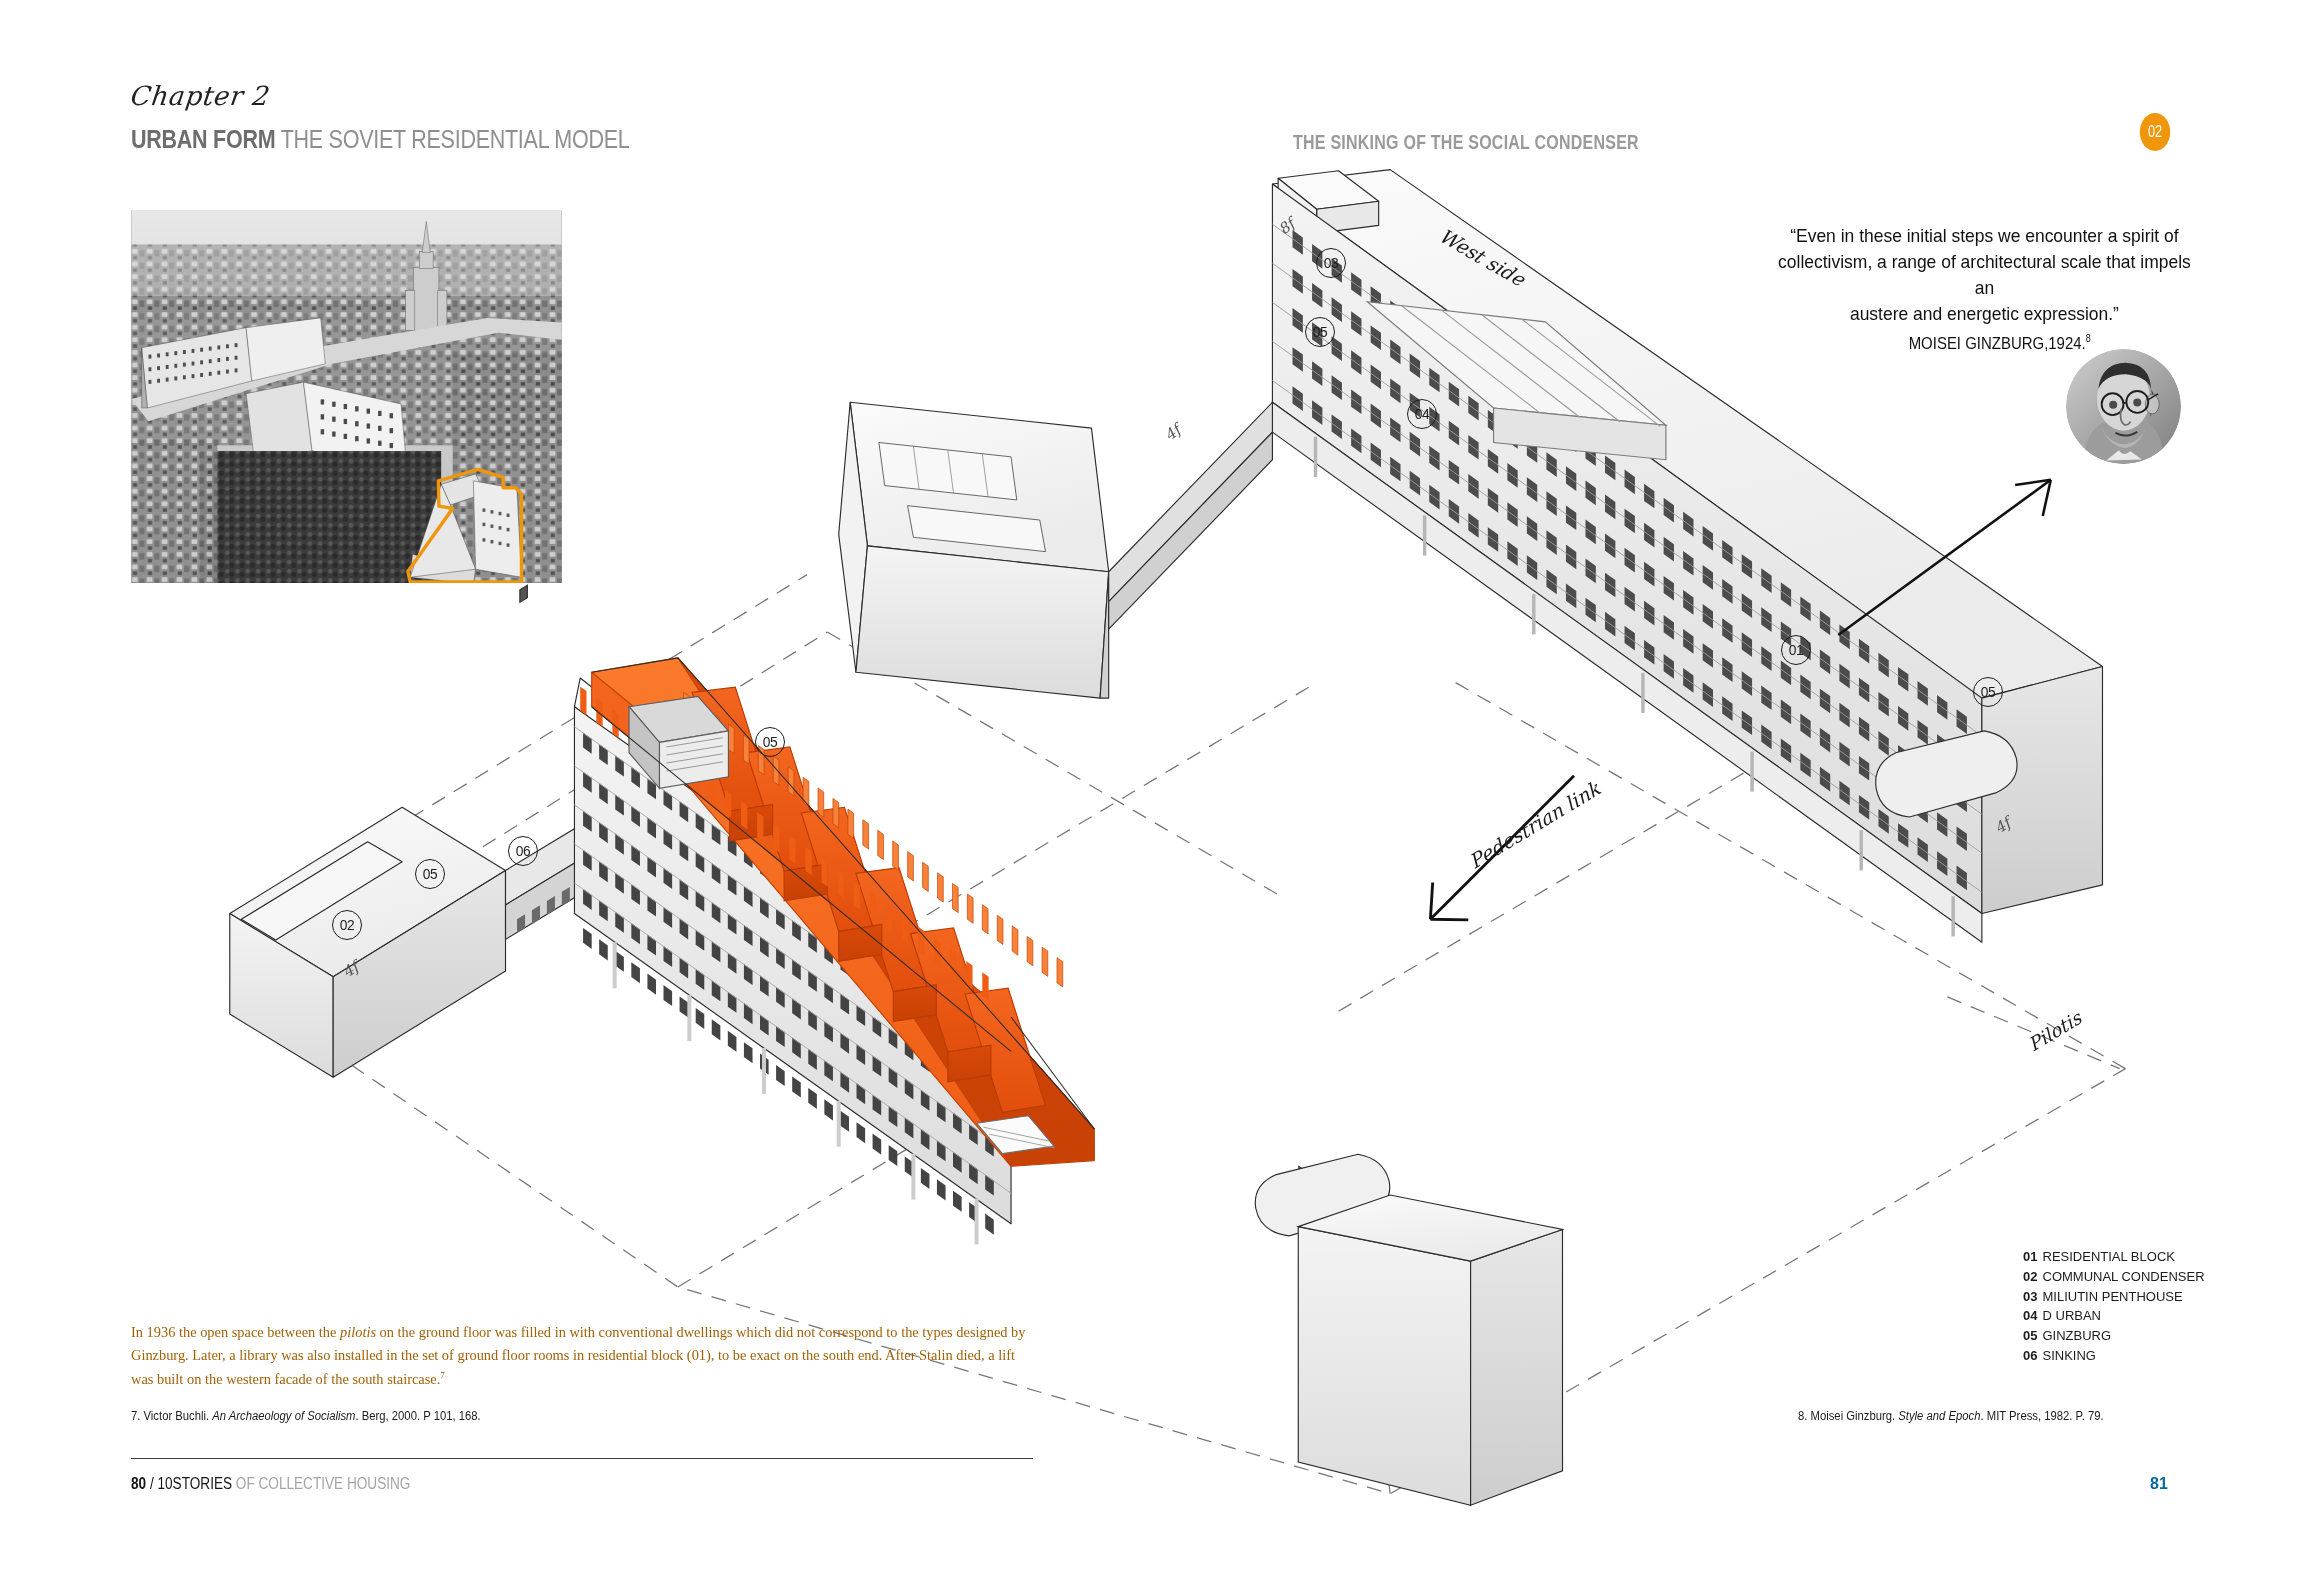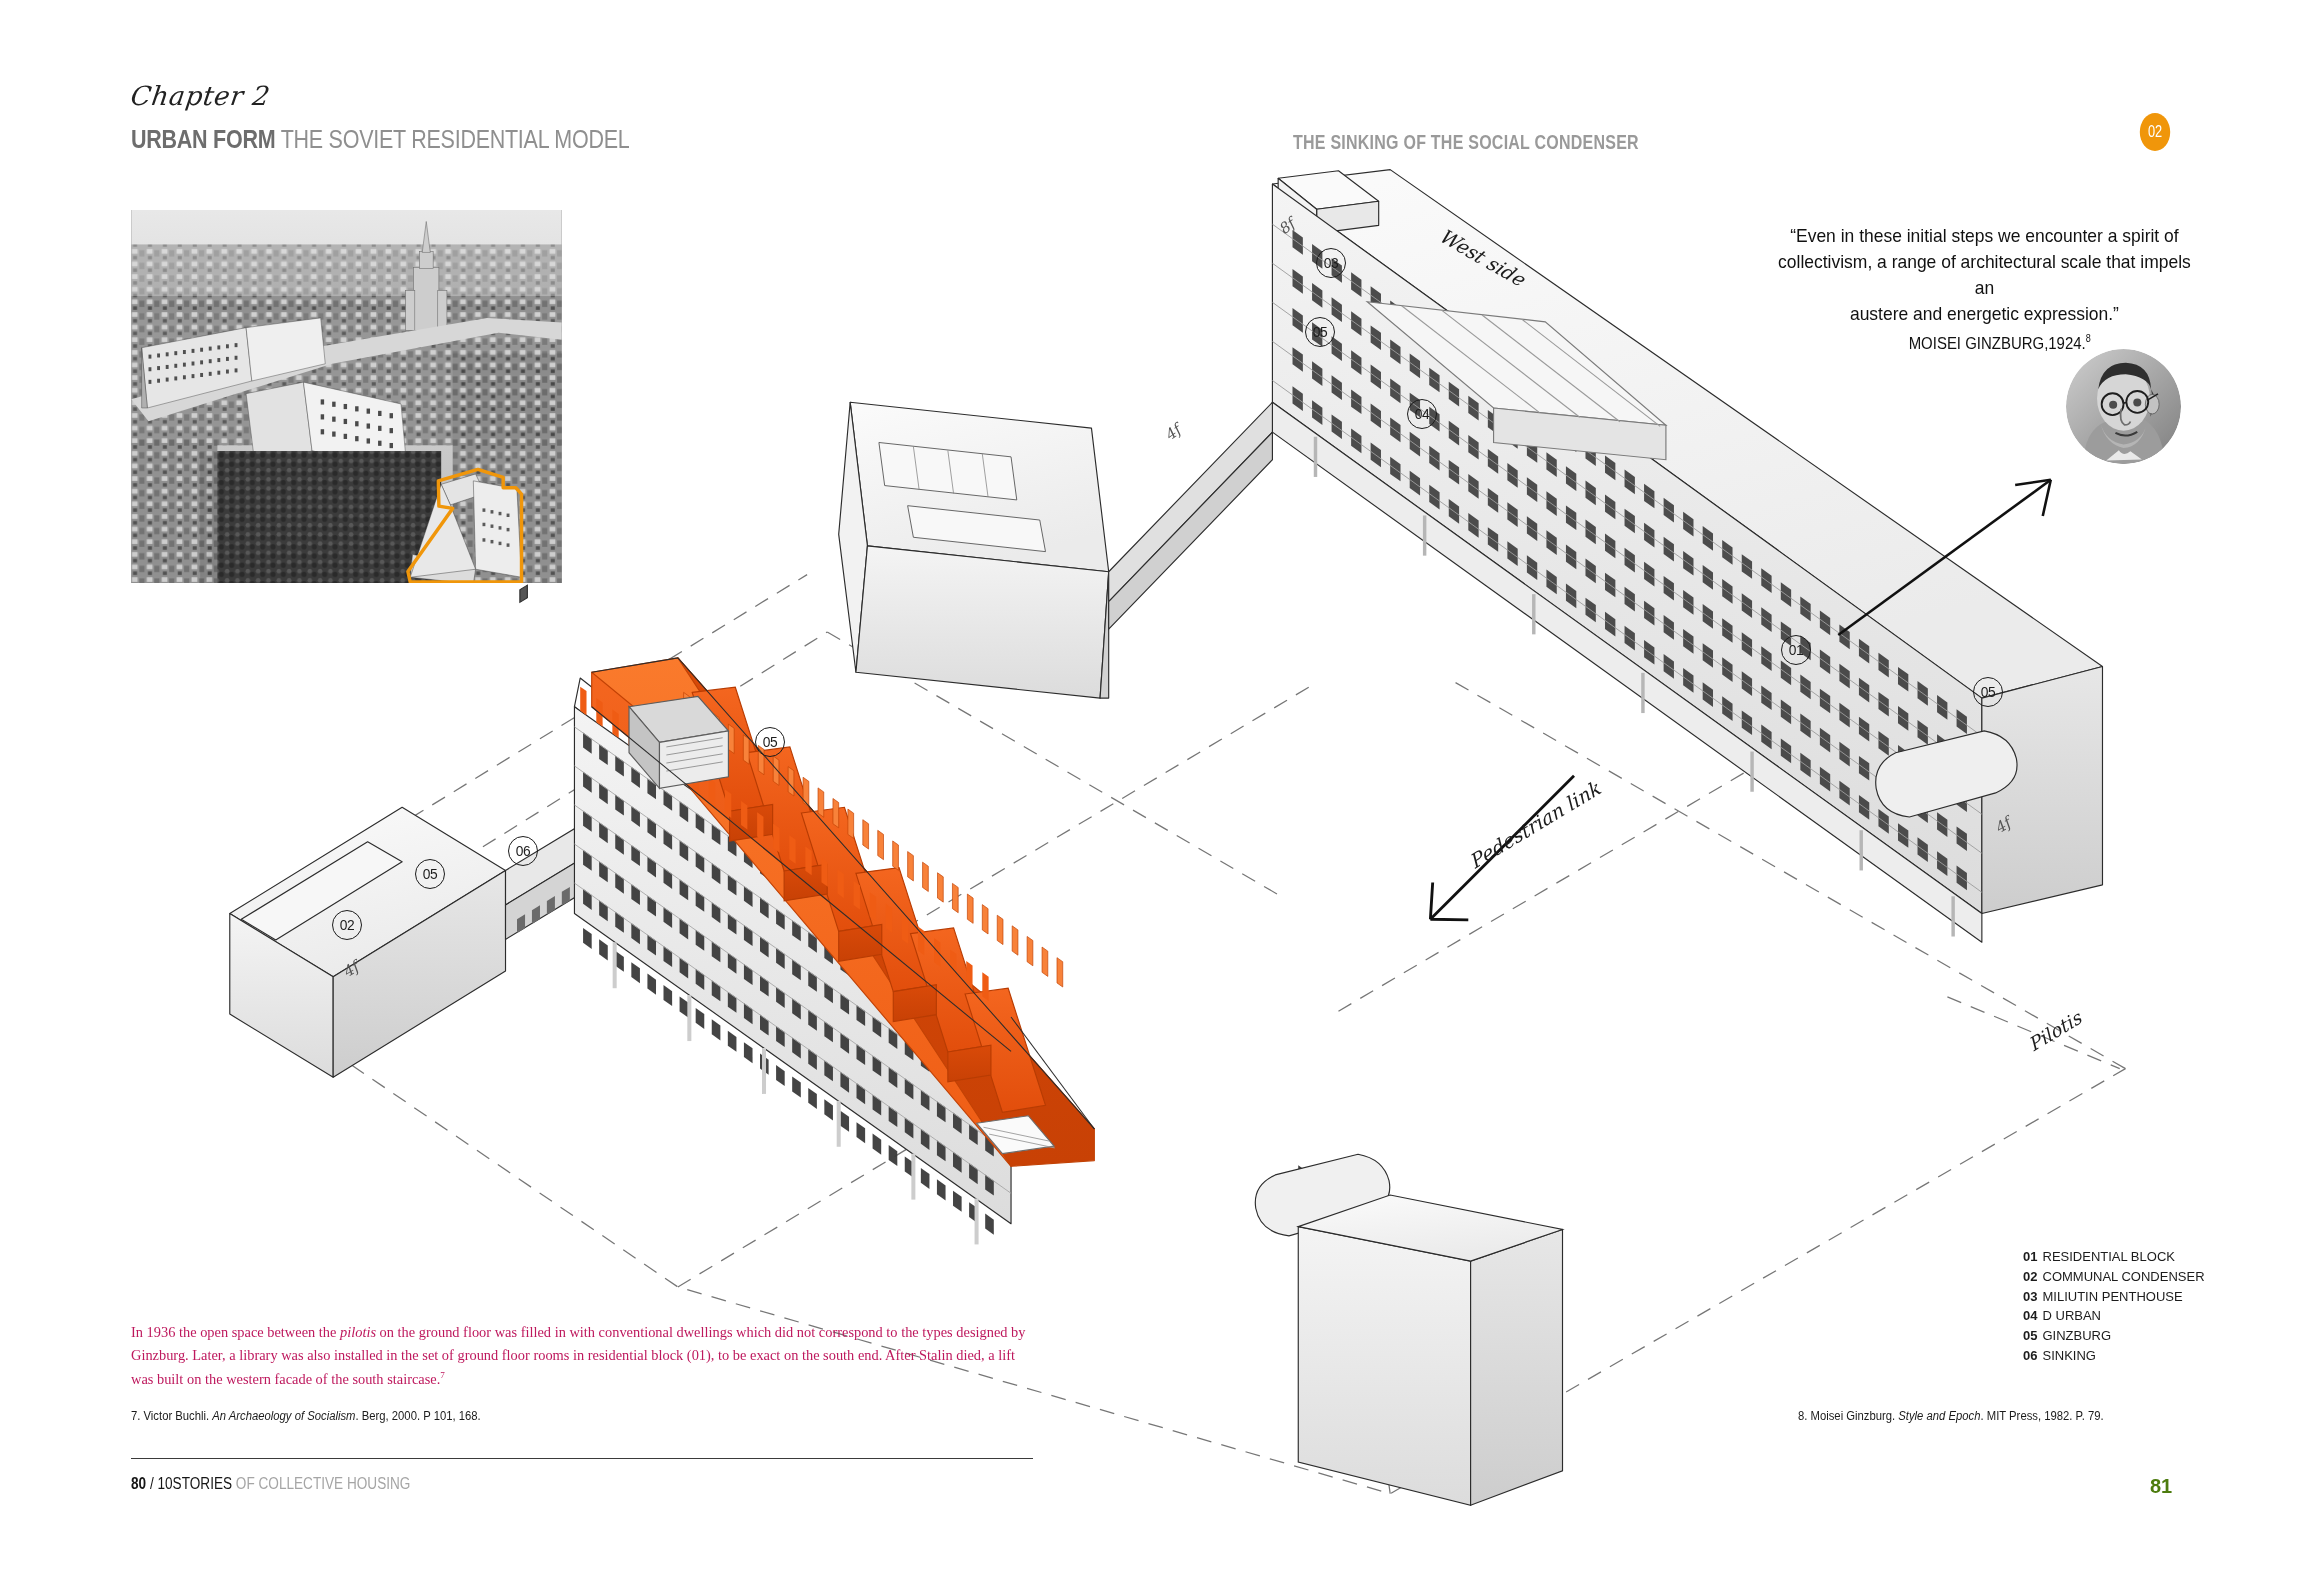--- a/index.html
+++ b/index.html
@@ -106,21 +106,21 @@
     font-size: 13px; line-height: 1.52; color: #1c1c1c;
   }
   .legend-row { white-space: nowrap; }
   .legend-num { font-weight: bold; display: inline-block; width: 19.5px; }
 
   
   .body-para {
     position: absolute; left: 131px; top: 1321px;
     width: 896px;
     font-family: "Liberation Serif", serif;
-    font-size: 14.4px; line-height: 1.62; color: #be185d;
+    font-size: 14.4px; line-height: 1.62; color: #a16207;
     text-align: left;
   }
   .body-para sup { font-size: 9.2px; }
 
   .footnote {
     position: absolute; font-size: 12px; color: #1b1b1b;
     font-family: "Liberation Sans", sans-serif;
     transform: scaleX(0.94); transform-origin: left center;
   }
   .fn-left { left: 131px; top: 1409px; }
@@ -137,21 +137,21 @@
     font-size: 16px; white-space: nowrap;
     transform: scaleX(0.85); transform-origin: left center;
   }
   .f-page { font-weight: bold; color: #151515; }
   .f-sep  { color: #151515; }
   .f-brand{ color: #151515; }
   .f-sub  { color: #a5a5a5; }
   .footer-right {
     position: absolute; left: 2150px; top: 1475px;
     font-family: "Liberation Sans", sans-serif;
-    font-size: 20px; font-weight: bold; color: #4d7c0f;
+    font-size: 16px; font-weight: bold; color: #0369a1;
   }
 </style>
 </head>
 <body>
 
 <div class="spread">
 
   <div class="chapter-script">Chapter 2</div>
   <div class="title-line"><span class="title-strong">URBAN FORM</span><span class="title-light"> THE SOVIET RESIDENTIAL MODEL</span></div>
 

